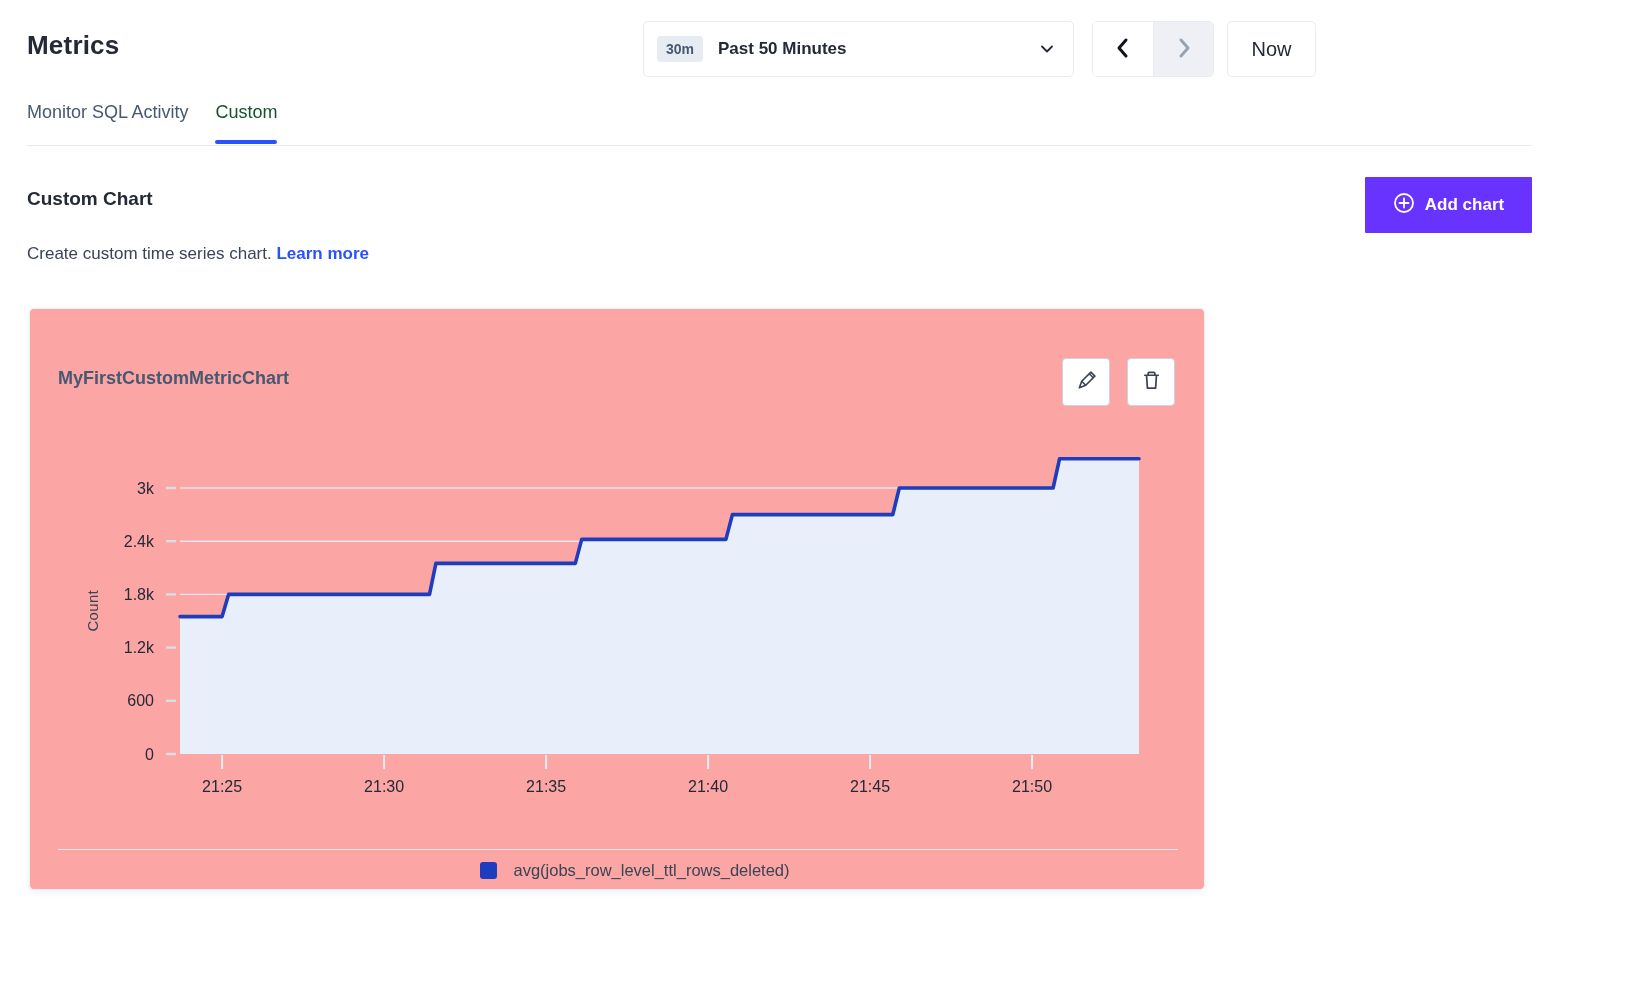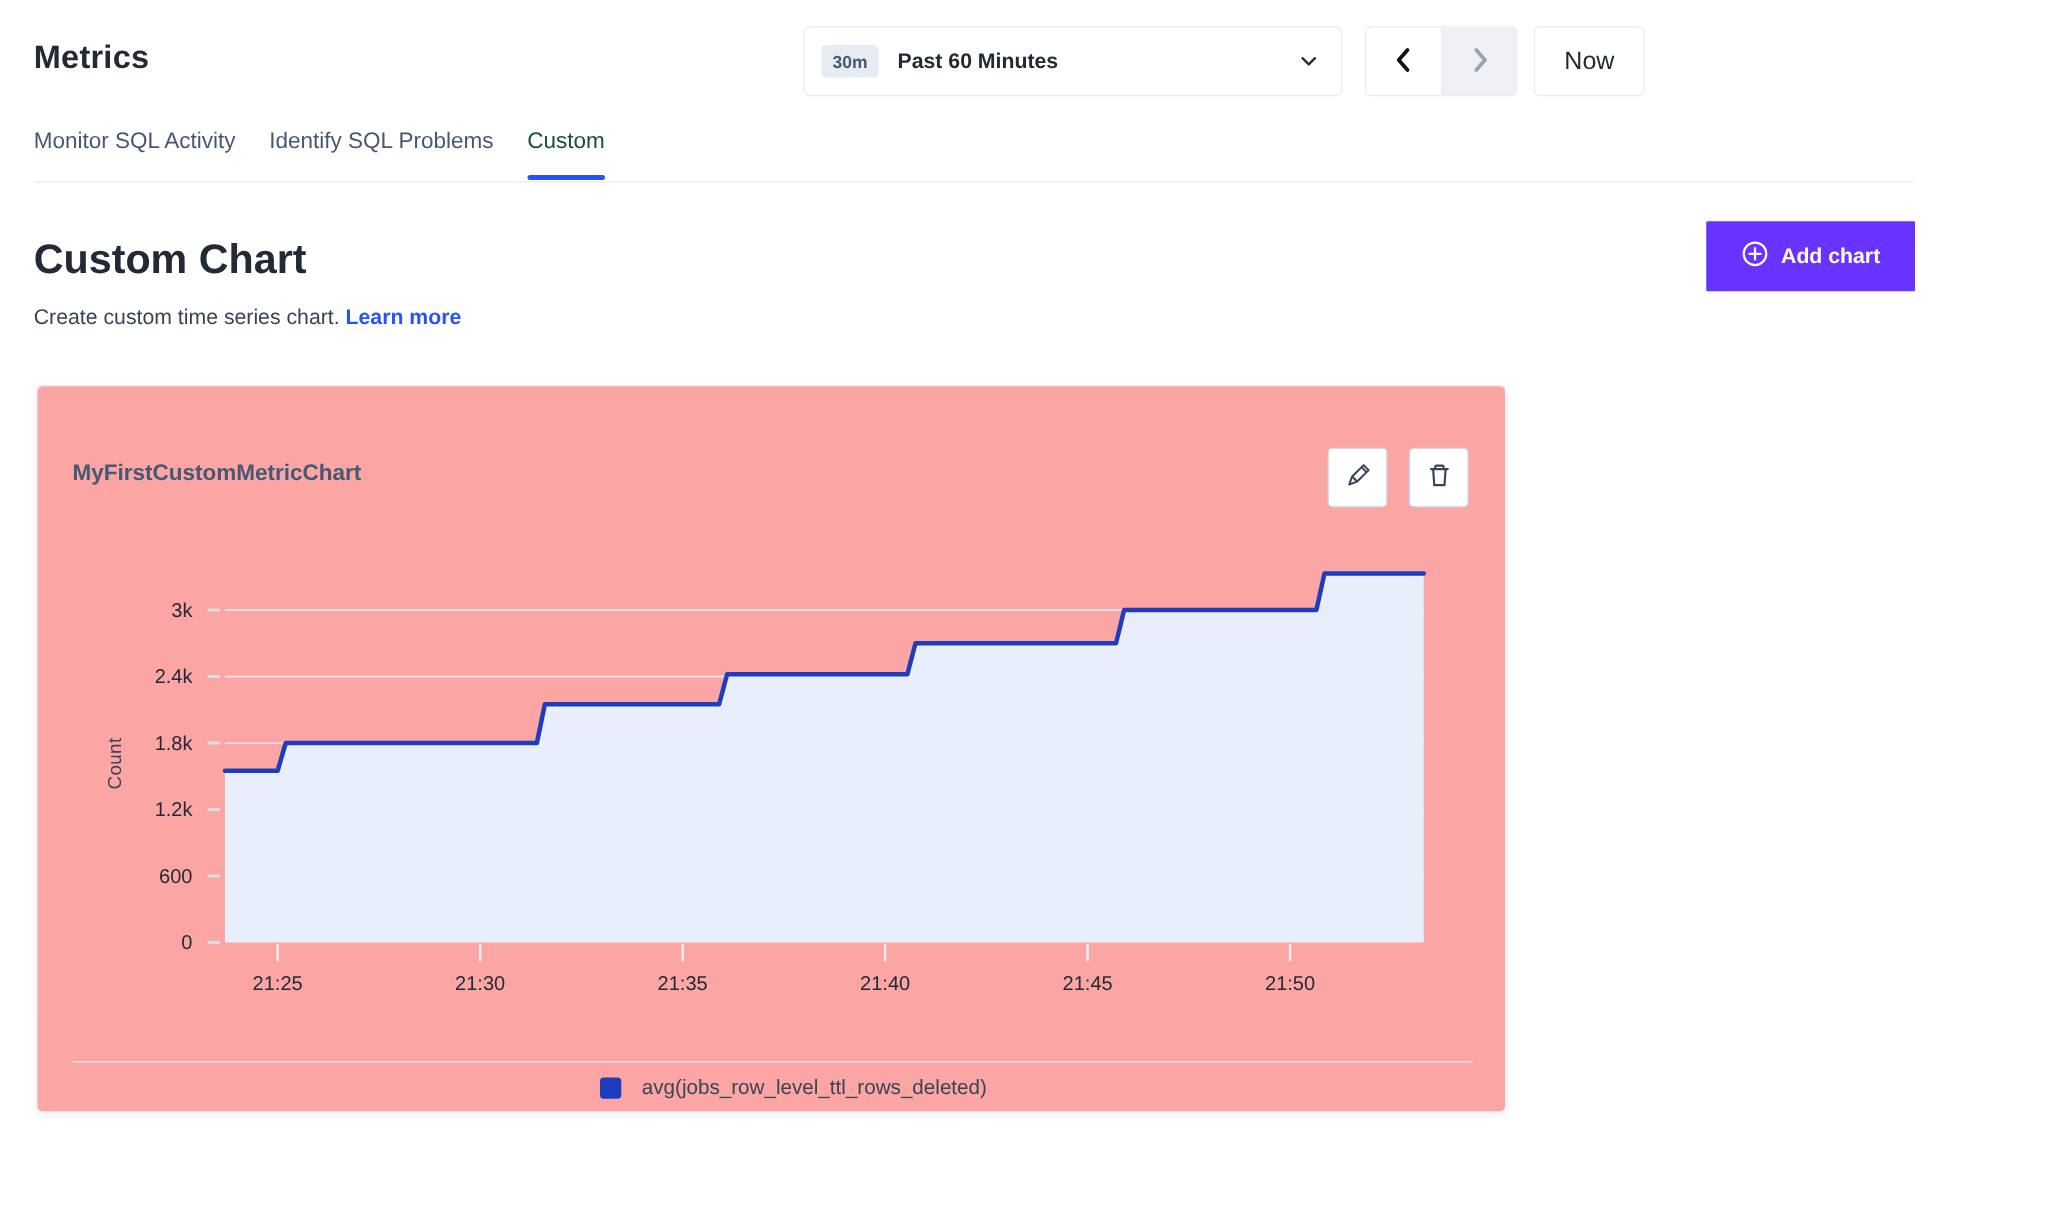--- a/index.html
+++ b/index.html
@@ -67,21 +67,21 @@
     background: var(--link, #2952ff); border-radius: 2px;
   }
   .tabs-divider {
     position: absolute; left: 27px; top: 145px; width: 1505px; height: 1px;
     background: #e7ecf3;
   }
 
   
   .section-heading {
     position: absolute; left: 27px; top: 188px;
-    font-size: 33px; font-weight: 700; color: #242a35;
+    font-size: 19px; font-weight: 700; color: #242a35;
   }
   .section-subtitle {
     position: absolute; left: 27px; top: 244px;
     font-size: 17px; color: #394455;
   }
   .learn-more { color: var(--link, #2952ff); font-weight: 700; text-decoration: none; cursor: pointer; }
 
   .add-chart-button {
     position: absolute; left: 1365px; top: 177px; width: 167px; height: 56px;
     background: var(--accent, #6933ff); color: #fff; border: none; border-radius: 1px;
@@ -136,21 +136,21 @@
 </style>
 </head>
 <body>
 
 <div class="page">
 
   <h1 class="page-title">Metrics</h1>
 
   <div class="time-dropdown">
     <span class="time-badge">30m</span>
-    <span class="time-label">Past 60 Minutes</span>
+    <span class="time-label">Past 50 Minutes</span>
     <span class="time-caret">
       <svg width="16" height="16" viewBox="0 0 16 16">
           <path d="M3 5.5 L8 10.5 L13 5.5" fill="none" stroke="#242a35" stroke-width="1.8" stroke-linecap="round" stroke-linejoin="round"></path>
         </svg>
     </span>
   </div>
 
   <div class="nav-group">
     <button class="nav-btn prev">
       <span>
@@ -165,21 +165,20 @@
             <path d="M7 3 L14 11 L7 19" fill="none" stroke="#9aa3b5" stroke-width="3" stroke-linecap="round" stroke-linejoin="round"></path>
           </svg>
       </span>
     </button>
   </div>
 
   <button class="now-button">Now</button>
 
   <nav class="tabs">
     <span class="tab">Monitor SQL Activity</span>
-    <span class="tab">Identify SQL Problems</span>
     <span class="tab active">Custom</span>
   </nav>
   <div class="tabs-divider"></div>
 
   <h2 class="section-heading">Custom Chart</h2>
   <p class="section-subtitle">
     <span>Create custom time series chart.</span>
     <a class="learn-more">Learn more</a>
   </p>
 

